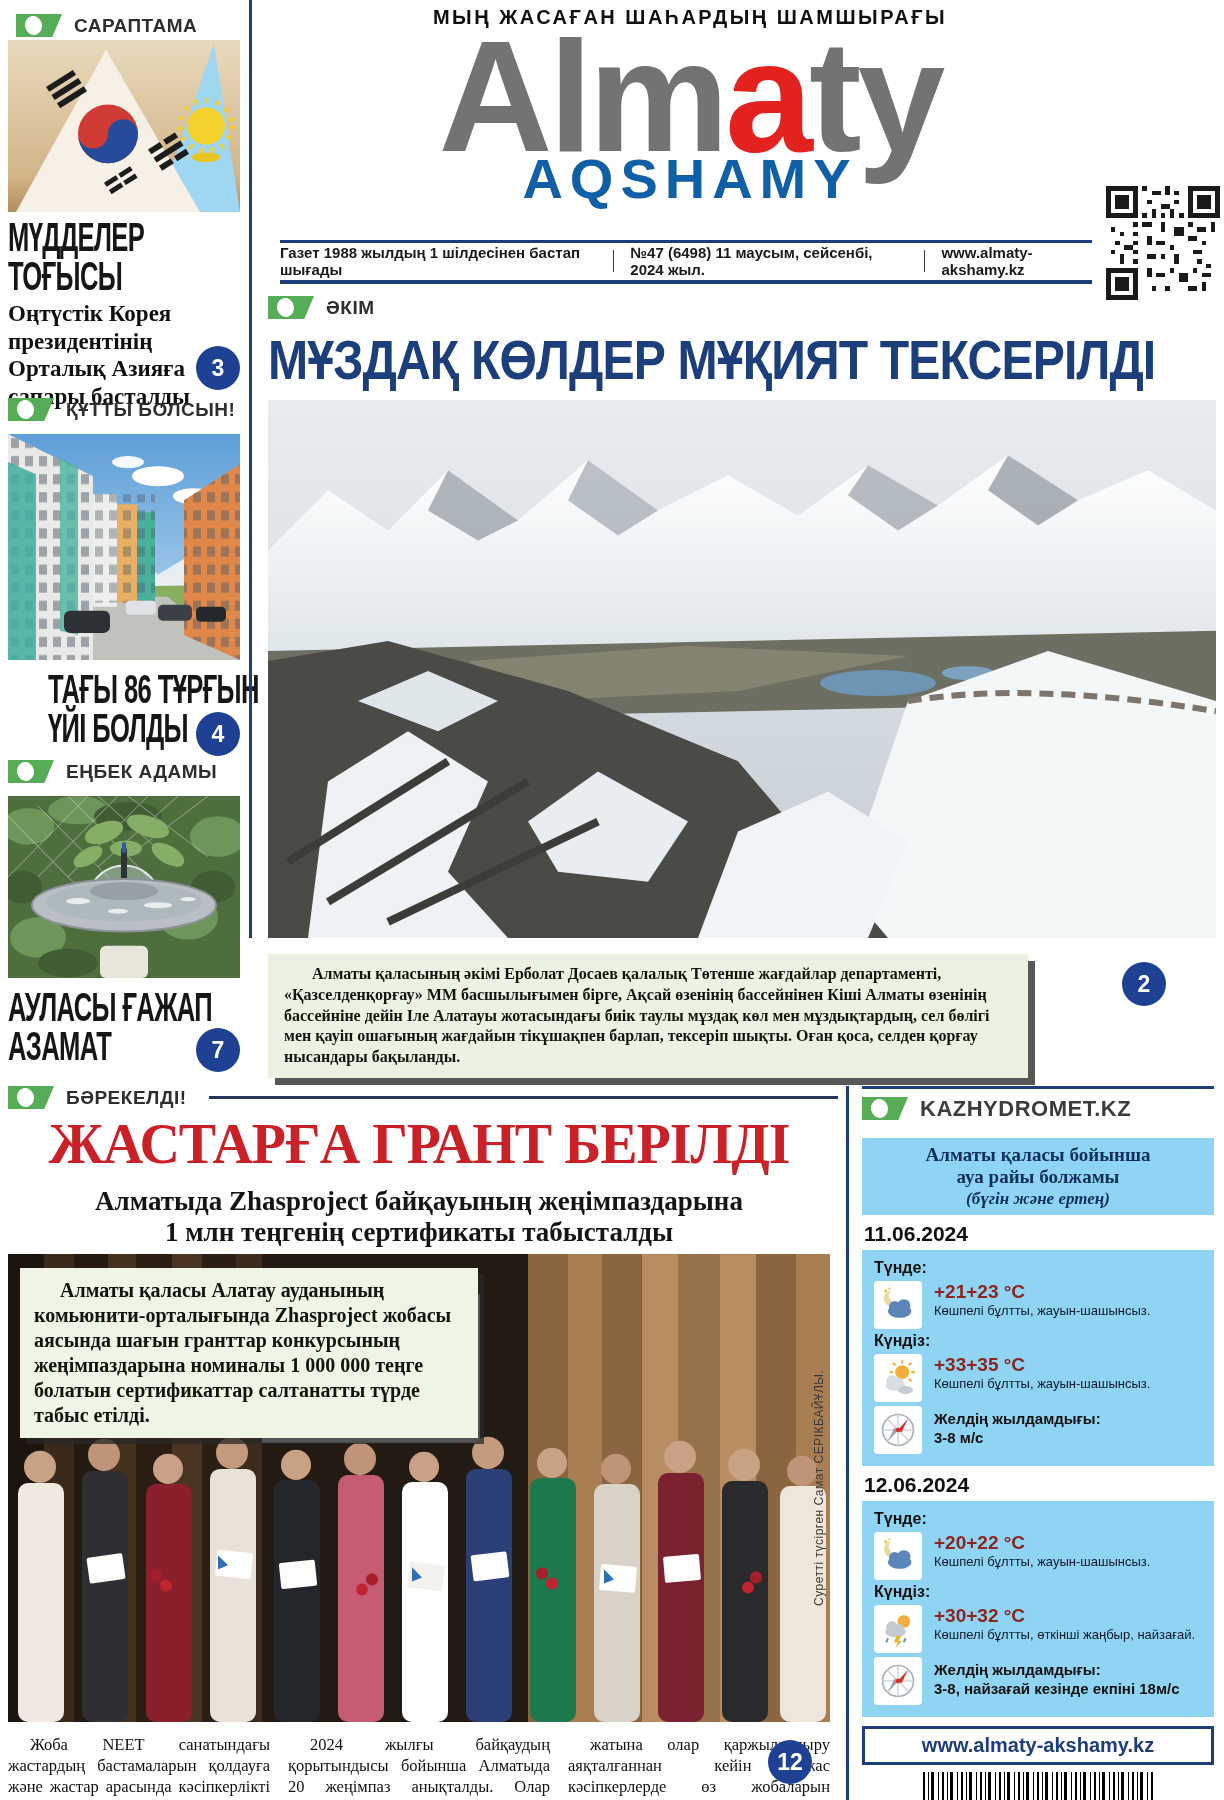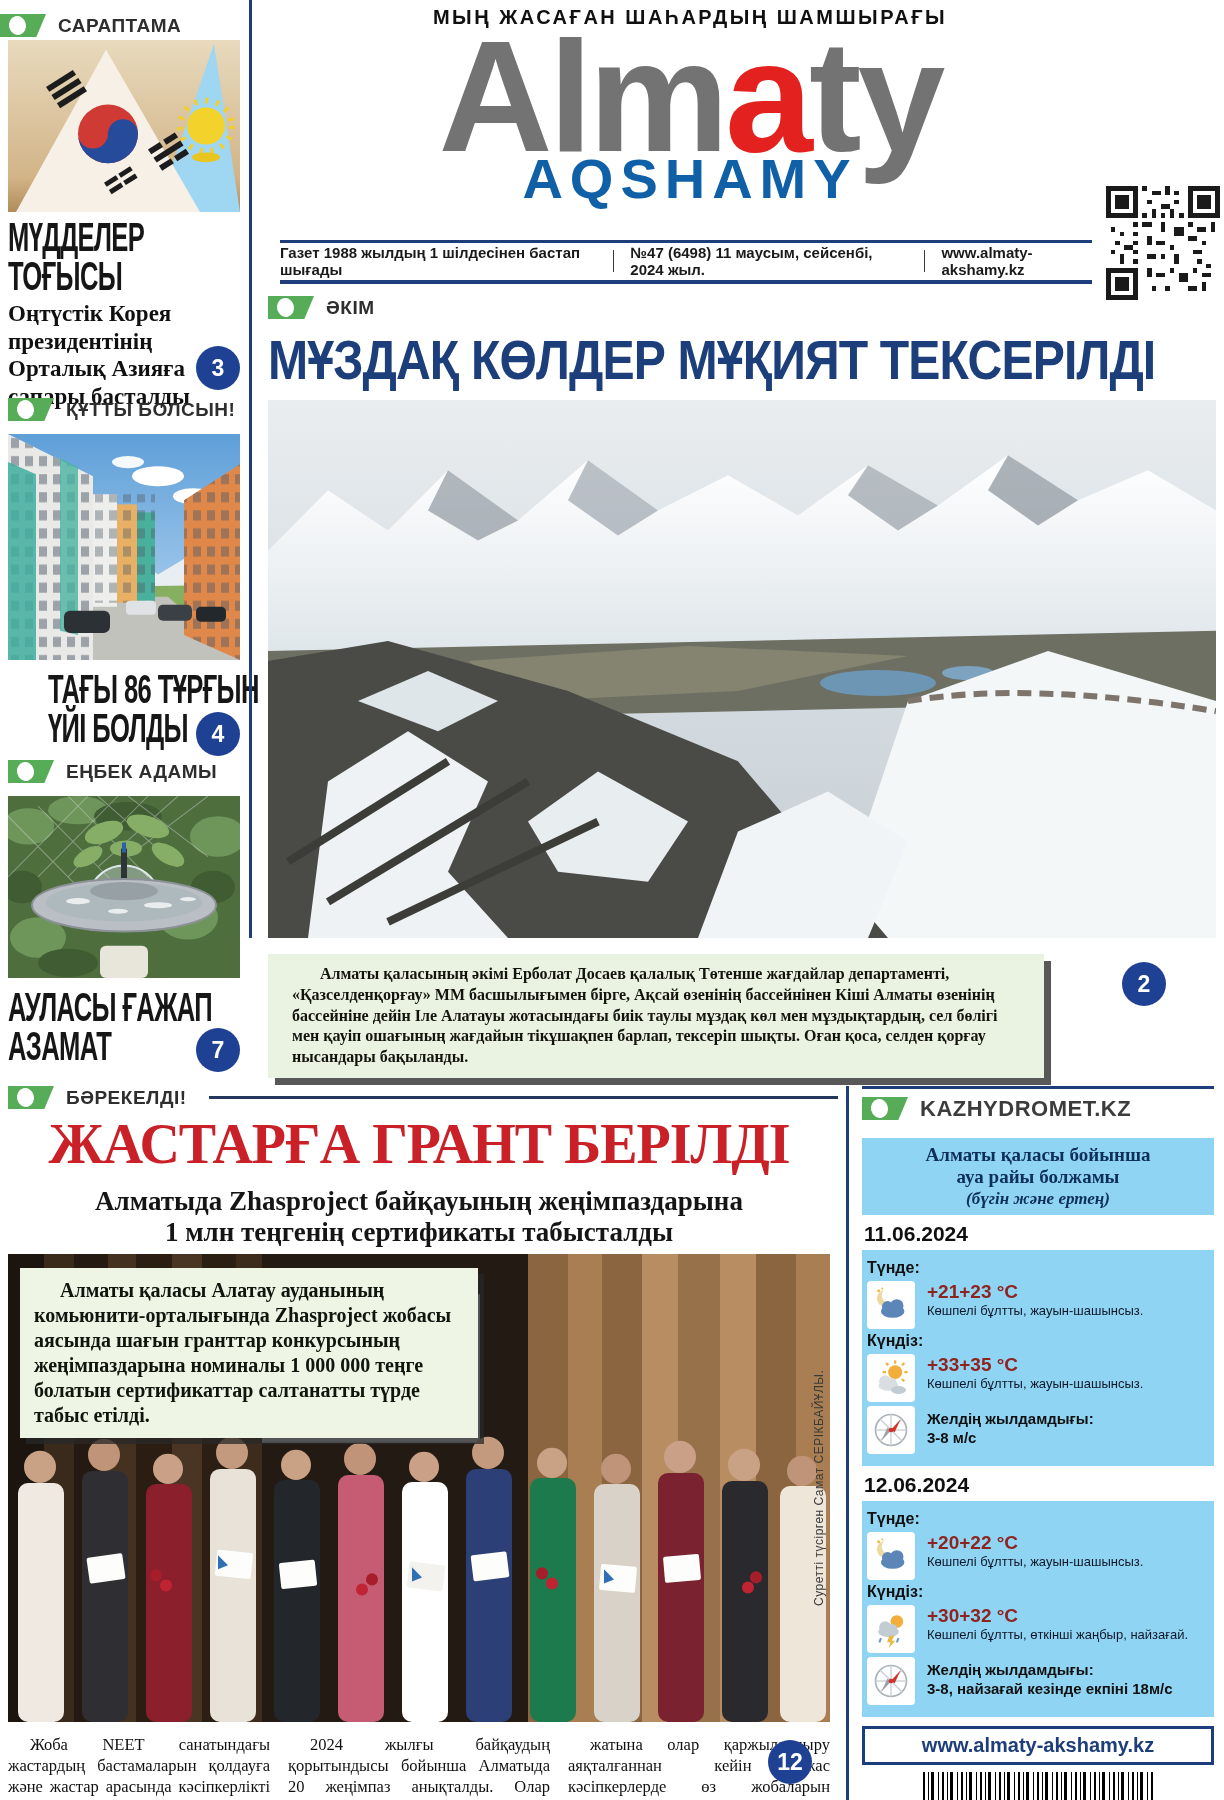--- a/index.html
+++ b/index.html
@@ -25,21 +25,21 @@
   
   .tagline{font-weight:700;font-size:20px;letter-spacing:2.5px;color:#101010;text-align:center;}
   .logo{text-align:center;font-weight:700;font-size:158px;line-height:.92;letter-spacing:-4px;}
   .logo .g{color:#737373;} .logo .r{color:#e3211f;}
   .logo2{text-align:center;font-weight:700;font-size:56px;letter-spacing:7px;color:#1060a8;margin-top:-16px;}
   .dateline{display:flex;align-items:center;justify-content:center;font-weight:700;font-size:15px;color:#1a1a1a;}
   .dateline .sep{width:2px;height:22px;background:#3a3a3a;margin:0 16px;}
   
   .main-head{font-weight:800;font-size:56px;line-height:1;color:#1c3e7a;letter-spacing:-1px;
              transform:scaleX(.86);transform-origin:0 0;white-space:nowrap;}
-  .lead-box{background:#eaf3e2;box-shadow:7px 7px 0 rgba(70,70,70,.9);padding:10px 24px;
+  .lead-box{background:#eaf3e2;box-shadow:7px 7px 0 rgba(70,70,70,.9);padding:10px 16px;
             font-family:"Liberation Serif",serif;font-weight:700;font-size:16px;line-height:1.3;
             color:#14140f;text-indent:28px;}
   
   .red-head{font-family:"Liberation Serif",serif;font-weight:700;font-size:56px;line-height:1;
             color:#c92127;text-align:center;letter-spacing:-1px;}
   .grant-sub{font-family:"Liberation Serif",serif;font-weight:700;font-size:27px;line-height:1.15;
              text-align:center;color:#151515;}
   .grant-lead{background:#eef5e5;box-shadow:6px 6px 0 rgba(40,40,40,.75);padding:10px 14px;
               font-family:"Liberation Serif",serif;font-weight:700;font-size:20px;line-height:1.25;
               color:#10150e;text-indent:26px;}
@@ -52,42 +52,42 @@
   .ph{position:absolute;overflow:hidden;background:#ccc;}
   .ph svg{display:block;width:100%;height:100%;}
   
   .wx{position:absolute;left:862px;top:1086px;width:352px;display:flex;flex-direction:column;}
   .wx-rule{height:3px;background:#1d3d7b;}
   .wx .kicker{margin:8px 0 18px;font-size:22px;color:#3c3c3c;}
   .wx-head{background:#8fd5f3;text-align:center;padding:6px 4px;font-family:"Liberation Serif",serif;
            font-weight:700;font-size:19px;line-height:1.18;color:#0d2f5a;}
   .wx-head .it{font-style:italic;font-size:17px;}
   .wx-date{font-weight:700;font-size:21px;color:#101010;margin:7px 0 4px;padding-left:2px;}
-  .wx-box{background:#8fd5f3;padding:7px 5px 9px;}
+  .wx-box{background:#8fd5f3;padding:7px 12px 9px;}
   .wx-lab{font-weight:700;font-size:16px;color:#101010;margin:2px 0 4px;}
   .wx-row{display:flex;gap:12px;align-items:flex-start;margin-bottom:3px;}
   .wx-ic{width:48px;height:48px;background:#fff;border-radius:4px;flex:0 0 auto;
          display:flex;align-items:center;justify-content:center;}
   .wx-ic svg{width:40px;height:40px;}
   .wx-temp{font-weight:700;font-size:19px;color:#8e2420;}
   .wx-desc{font-size:13px;line-height:1.25;color:#0f172a;}
   .wx-wind{font-weight:700;font-size:15px;line-height:1.25;color:#101010;padding-top:4px;}
   .site-box{margin-top:9px;border:3px solid #1d3d7b;text-align:center;padding:5px 2px;
             font-weight:700;font-size:20px;color:#1d3d7b;}
   .barcode{margin-top:7px;display:flex;flex-direction:column;align-items:center;}
   .bc-bars{width:230px;height:44px;background:repeating-linear-gradient(90deg,
       #000 0 2px,#fff 2px 5px,#000 5px 6px,#fff 6px 8px,#000 8px 11px,#fff 11px 15px,
       #000 15px 16px,#fff 16px 19px);}
 </style>
 </head>
 <body>
 
 <div class="page">
 
-  <div class="abs kicker" style="left:0;top:14px;width:232px;">
+  <div class="abs kicker" style="left:16px;top:14px;width:232px;">
     <span class="ticon">
         <i></i>
       </span>
     <span>САРАПТАМА</span>
   </div>
 
   <div class="ph abs" style="left:8px;top:40px;width:232px;height:172px;">
     <svg viewBox="0 0 232 176" preserveAspectRatio="none">
       <defs>
           <linearGradient id="fbg" x1="0" y1="0" x2="0" y2="1">

